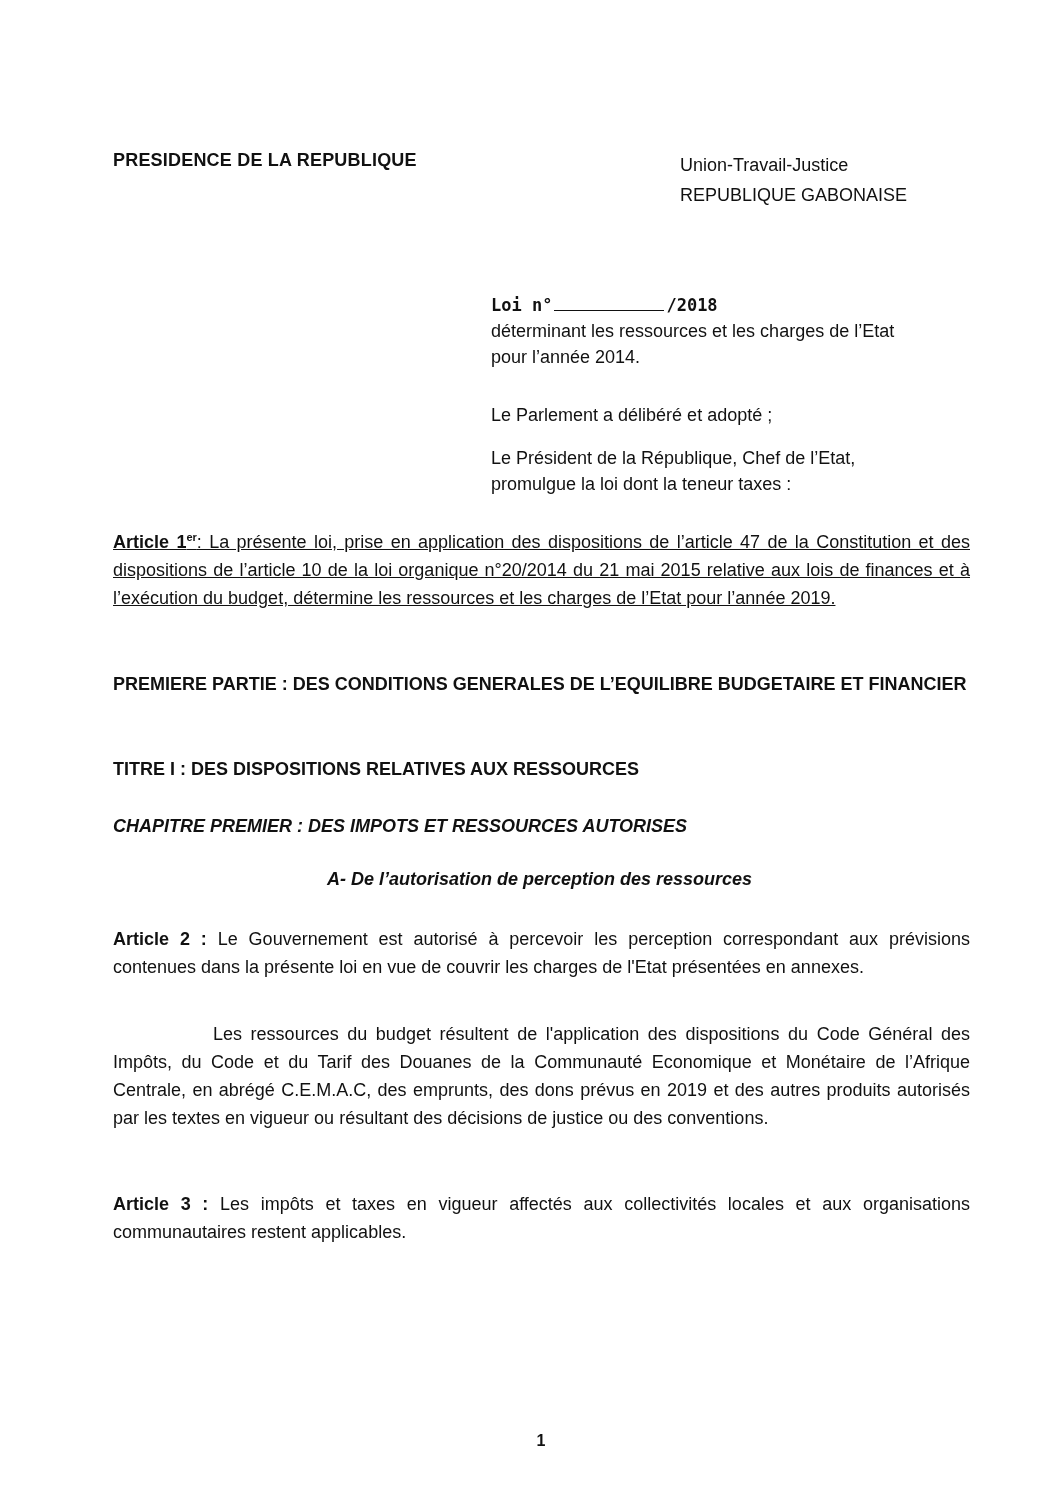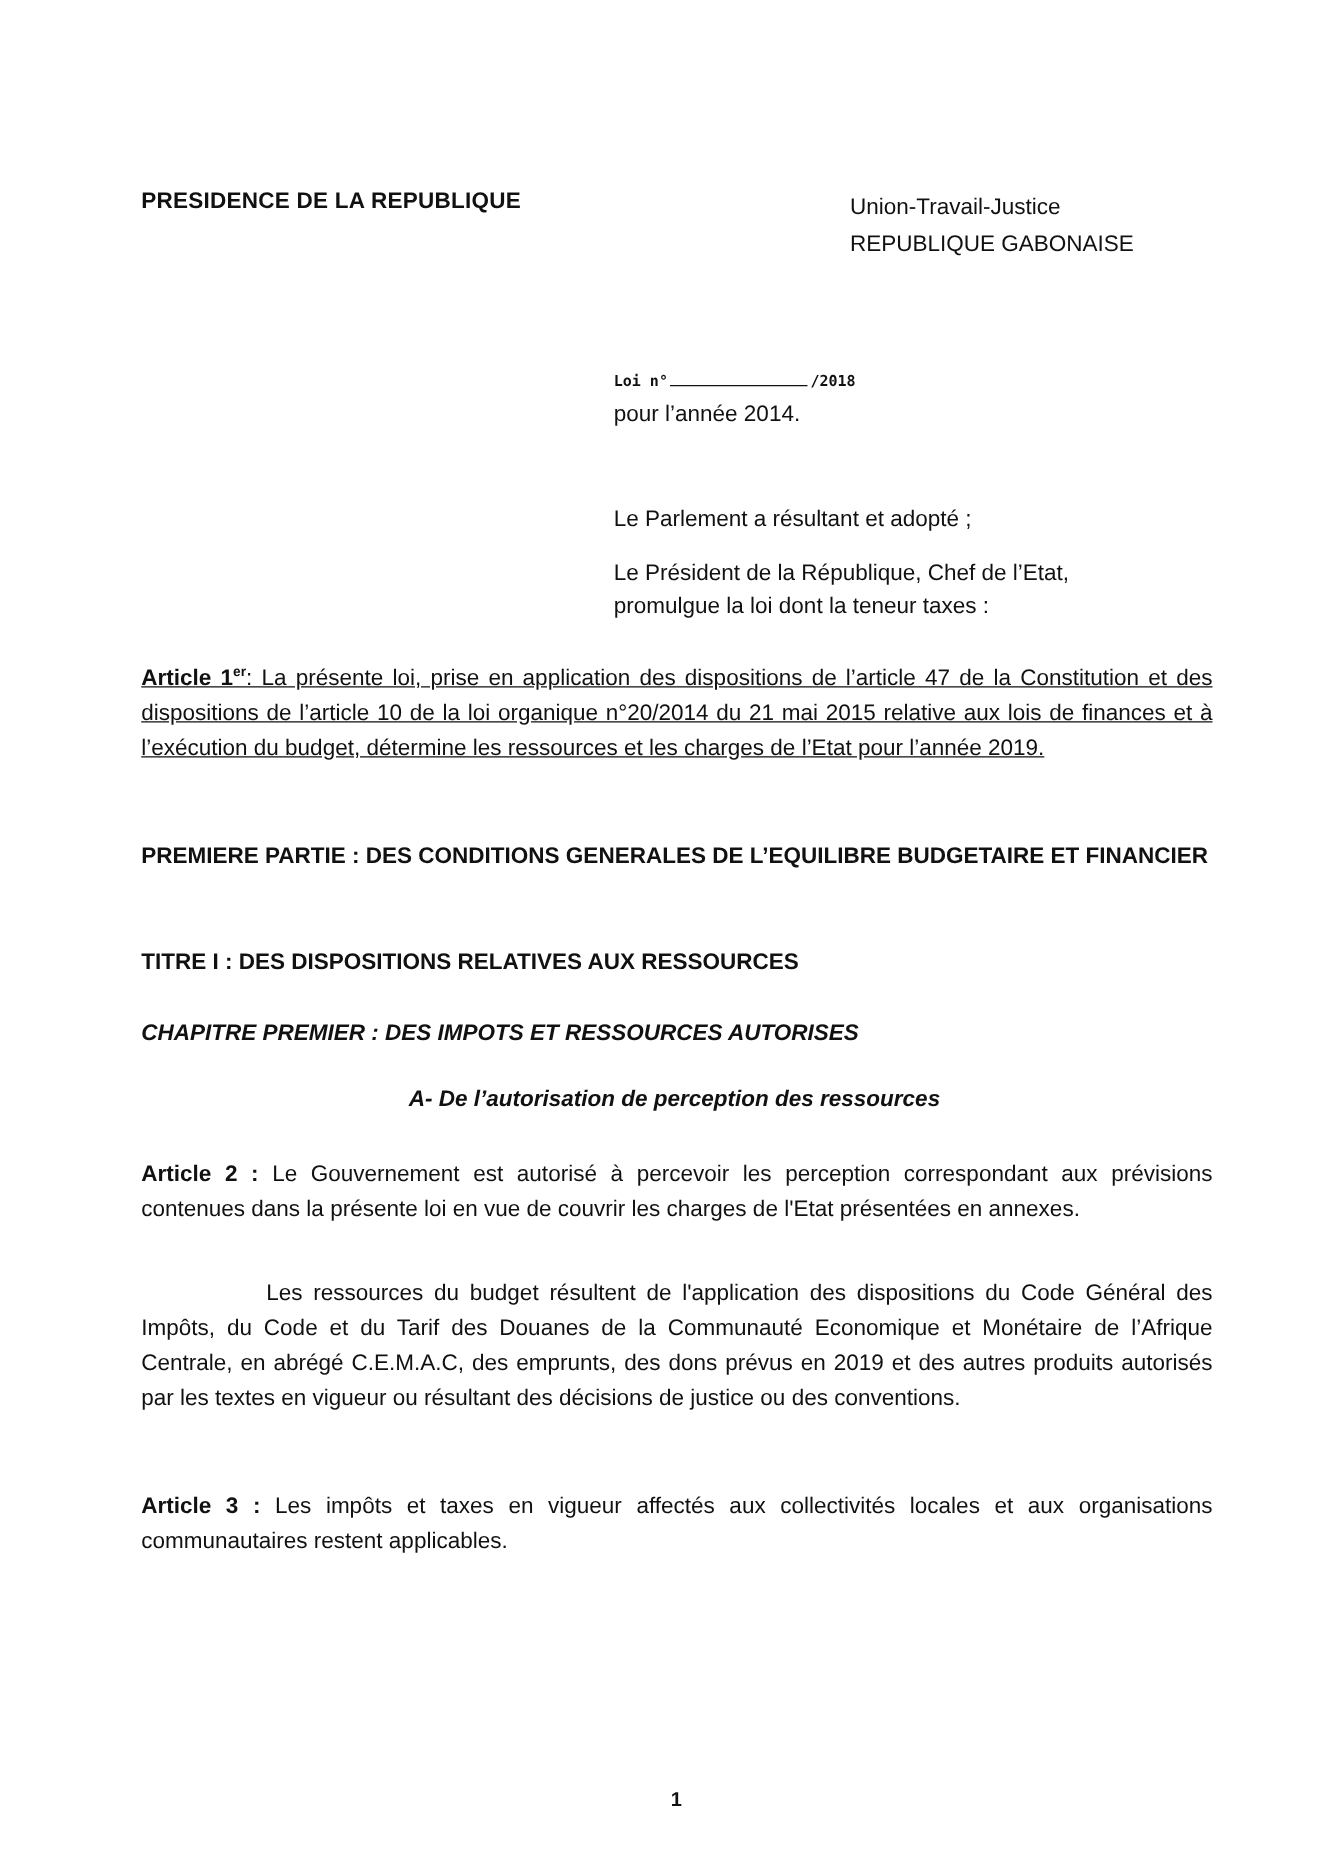--- a/index.html
+++ b/index.html
@@ -4,21 +4,21 @@
 <style>
   html, body { margin: 0; padding: 0; background: #ffffff; }
   body { width: 1058px; height: 1497px; position: relative; overflow: hidden;
          font-family: "Liberation Sans", sans-serif; color: #111; font-size: 18px; }
   .page { position: absolute; left: 12px; top: 0; width: 1055px; height: 1497px; background: #fff; }
   .abs { position: absolute; margin: 0; }
   .bold { font-weight: bold; }
   .hdr-left { left: 101px; top: 150px; font-weight: bold; letter-spacing: 0.2px; }
   .hdr-right { left: 668px; top: 150px; line-height: 30px; }
   .law-block { left: 479px; top: 292px; width: 480px; line-height: 26px; }
-  .law-no { font-weight: bold; font-family: "DejaVu Sans Mono", monospace; font-size: 12px; }
+  .law-no { font-weight: bold; font-family: "DejaVu Sans Mono", monospace; font-size: 17px; }
   .law-no .blank { display: inline-block; width: 110px; border-bottom: 1.5px solid #111; height: 14px; vertical-align: baseline; margin: 0 2px; }
   .parl { left: 479px; top: 405px; }
   .pres { left: 479px; top: 445px; line-height: 26px; }
   .para { left: 101px; width: 857px; text-align: justify; line-height: 28px; }
   .heading { left: 101px; width: 857px; font-weight: bold; text-align: justify; line-height: 28px; }
   .a1 { top: 528px; text-decoration: underline; }
   .p1 { top: 670px; }
   .t1 { top: 755px; }
   .c1 { top: 812px; font-style: italic; }
   .s1 { top: 869px; left: 315px; font-weight: bold; font-style: italic; }
@@ -36,24 +36,25 @@
   <p class="abs hdr-left">PRESIDENCE DE LA REPUBLIQUE</p>
   <div class="abs hdr-right">
     <div>Union-Travail-Justice</div>
     <div>REPUBLIQUE GABONAISE</div>
   </div>
 
   <div class="abs law-block">
     <div class="law-no">
       <span>Loi n°</span><span class="blank"></span><span>/2018</span>
     </div>
+    <div>déterminant les ressources et les charges de l’Etat</div>
     <div>pour l’année 2014.</div>
   </div>
 
-  <p class="abs parl">Le Parlement a résultant et adopté ;</p>
+  <p class="abs parl">Le Parlement a délibéré et adopté ;</p>
   <div class="abs pres">
     <div>Le Président de la République, Chef de l’Etat,</div>
     <div>promulgue la loi dont la teneur taxes :</div>
   </div>
 
   <p class="abs para a1"><span class="bold"><span>Article 1</span><sup>er</sup></span><span>: La présente loi, prise en application des dispositions de l’article 47 de la Constitution et des dispositions de l’article 10 de la loi organique n°20/2014 du 21 mai 2015 relative aux lois de finances et à l’exécution du budget, détermine les ressources et les charges de l’Etat pour l’année 2019.</span></p>
 
   <p class="abs heading p1">PREMIERE PARTIE : DES CONDITIONS GENERALES DE L’EQUILIBRE BUDGETAIRE ET FINANCIER</p>
   <p class="abs heading t1">TITRE I : DES DISPOSITIONS RELATIVES AUX RESSOURCES</p>
   <p class="abs heading c1">CHAPITRE PREMIER : DES IMPOTS ET RESSOURCES AUTORISES</p>

